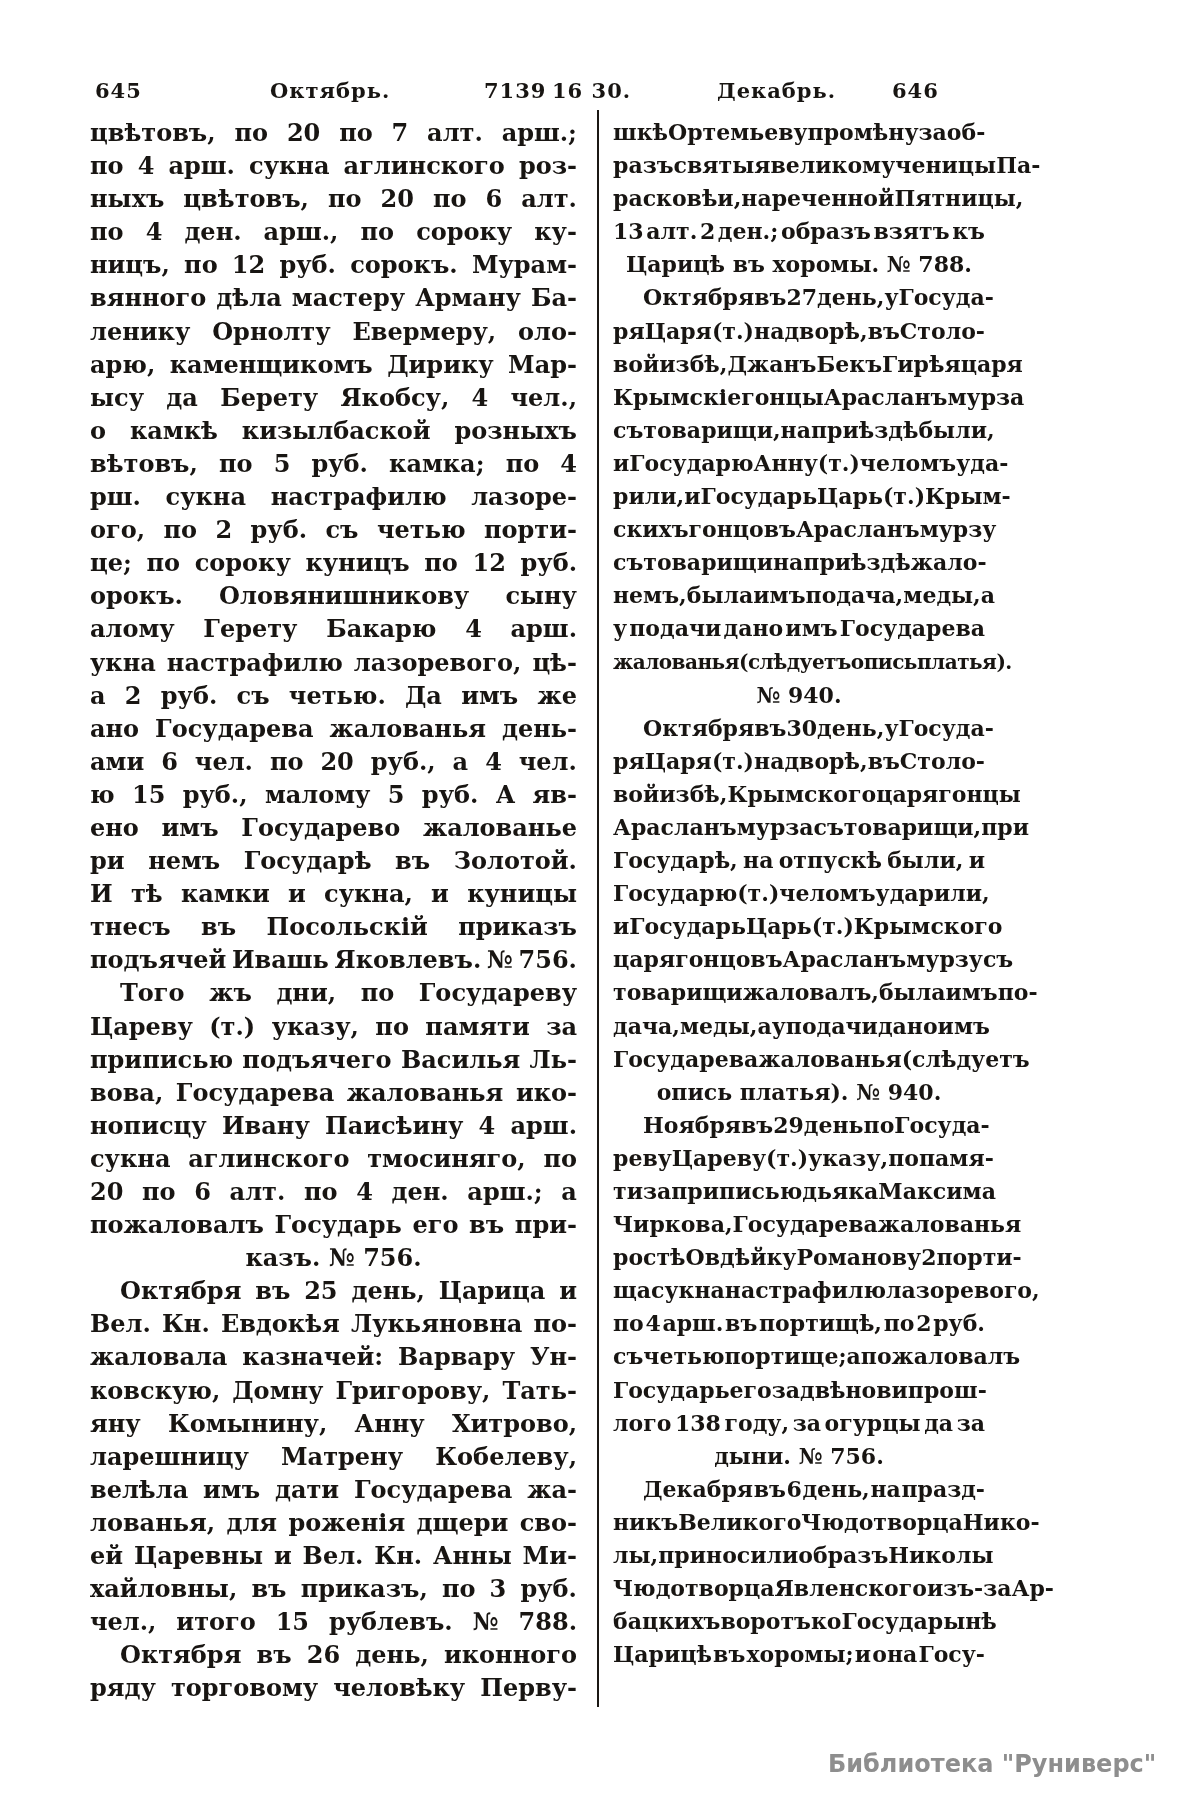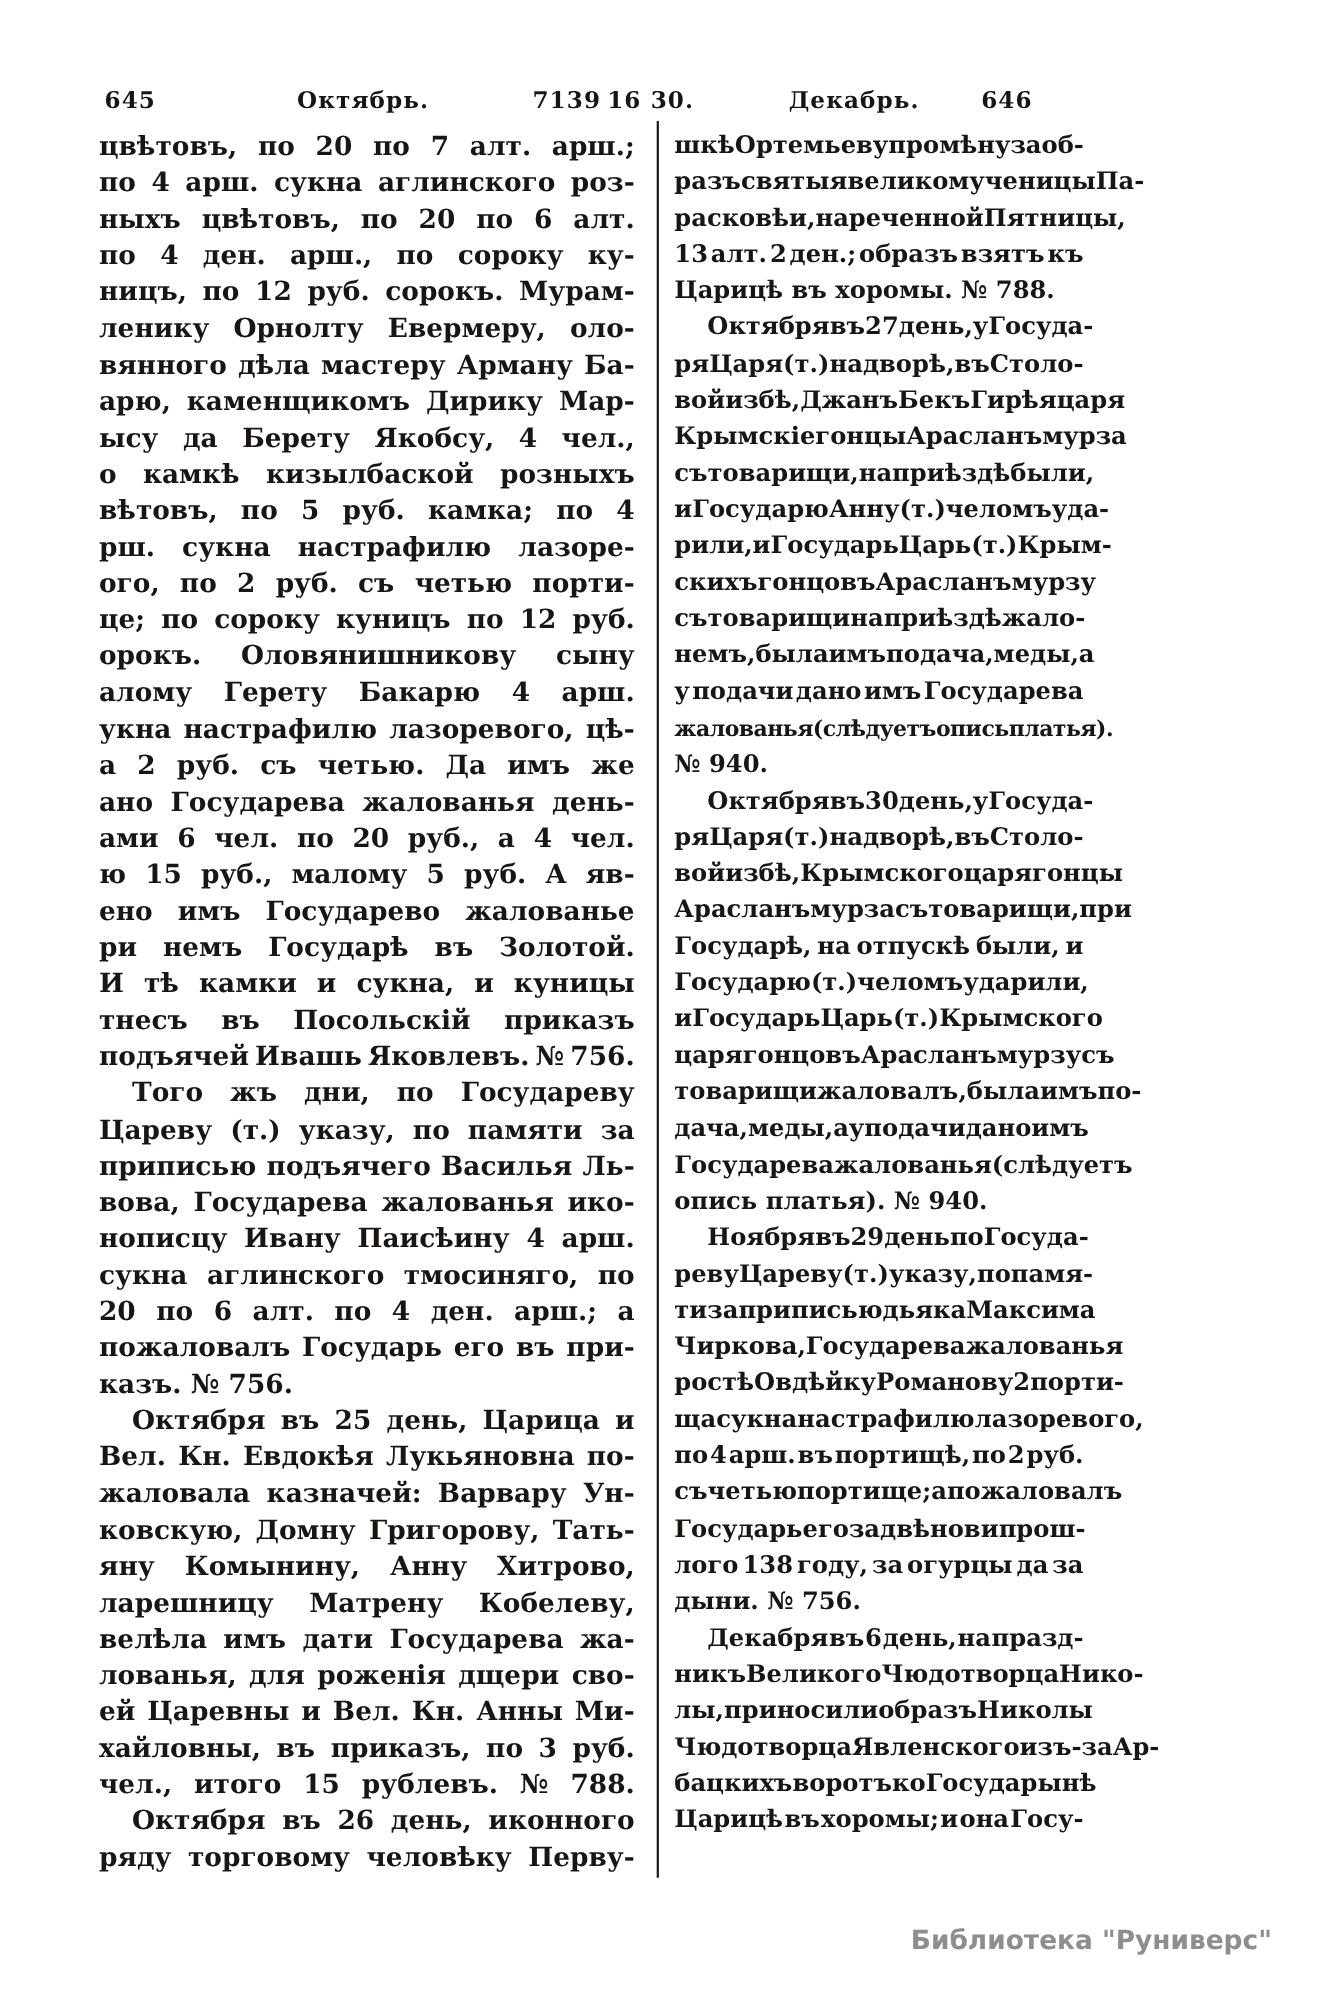--- a/index.html
+++ b/index.html
@@ -20,21 +20,21 @@
     letter-spacing:1px;
     white-space:nowrap;
   }
   .h-pnl{left:95px;}
   .h-ml {left:222px;margin-left:48px;}
   .h-y1 {left:484px;}
   .h-y2 {left:552px;}
   .h-mr {left:717px;}
   .h-pnr{left:892px;}
   
-  .col{position:absolute;top:116px;font-weight:bold;}
+  .col{position:absolute;top:116px;font-weight:bold;text-align:center;}
   .col-left {left:90px; width:487px; font-size:24px;}
   .col-right{left:613px;width:372px; font-size:22px;}
   .line{
     display:flex;
     justify-content:space-between;
     flex-wrap:nowrap;
     height:33.1px;
     line-height:33.1px;
     white-space:nowrap;
   }
@@ -112,31 +112,31 @@
       </div>
       <div class="line">
         <span>ницъ,</span>
         <span>по</span>
         <span>12</span>
         <span>руб.</span>
         <span>сорокъ.</span>
         <span>Мурам-</span>
       </div>
       <div class="line">
-        <span>ленику</span>
-        <span>Орнолту</span>
-        <span>Евермеру,</span>
-        <span>оло-</span>
-      </div>
-      <div class="line">
         <span>вянного</span>
         <span>дѣла</span>
         <span>мастеру</span>
         <span>Арману</span>
         <span>Ба-</span>
+      </div>
+      <div class="line">
+        <span>ленику</span>
+        <span>Орнолту</span>
+        <span>Евермеру,</span>
+        <span>оло-</span>
       </div>
       <div class="line">
         <span>арю,</span>
         <span>каменщикомъ</span>
         <span>Дирику</span>
         <span>Мар-</span>
       </div>
       <div class="line">
         <span>ысу</span>
         <span>да</span>

